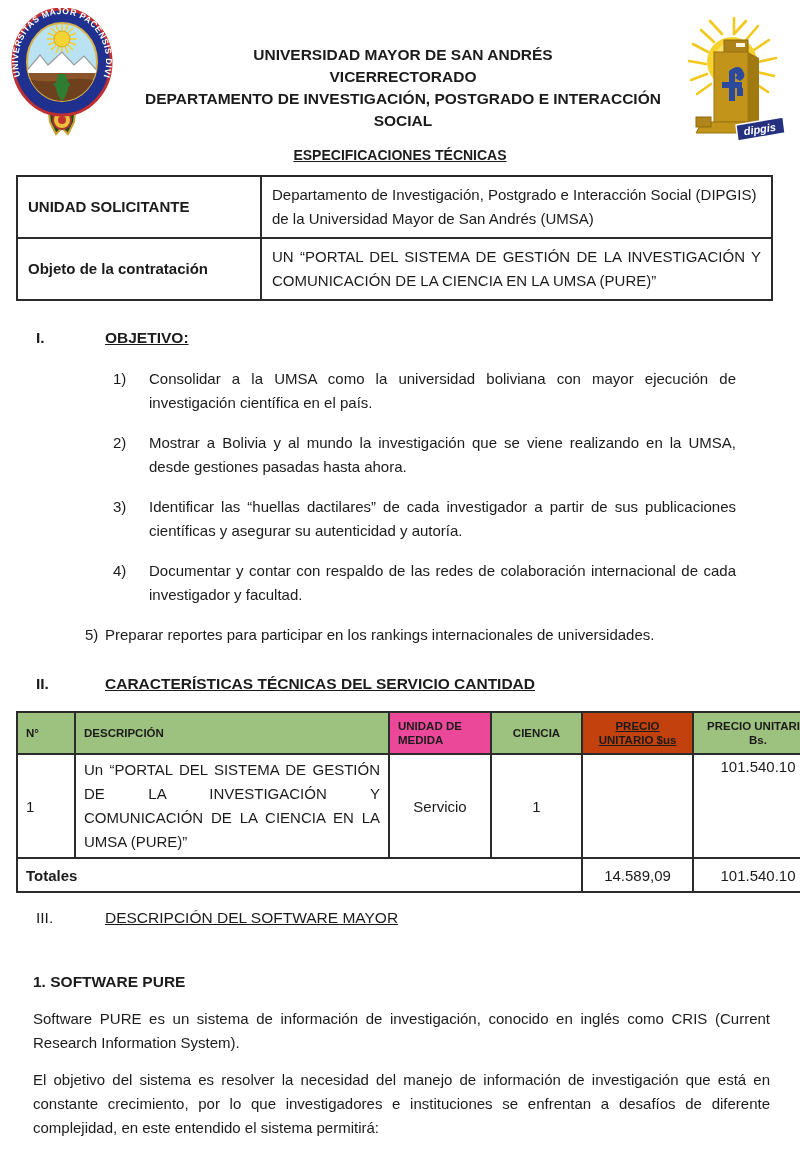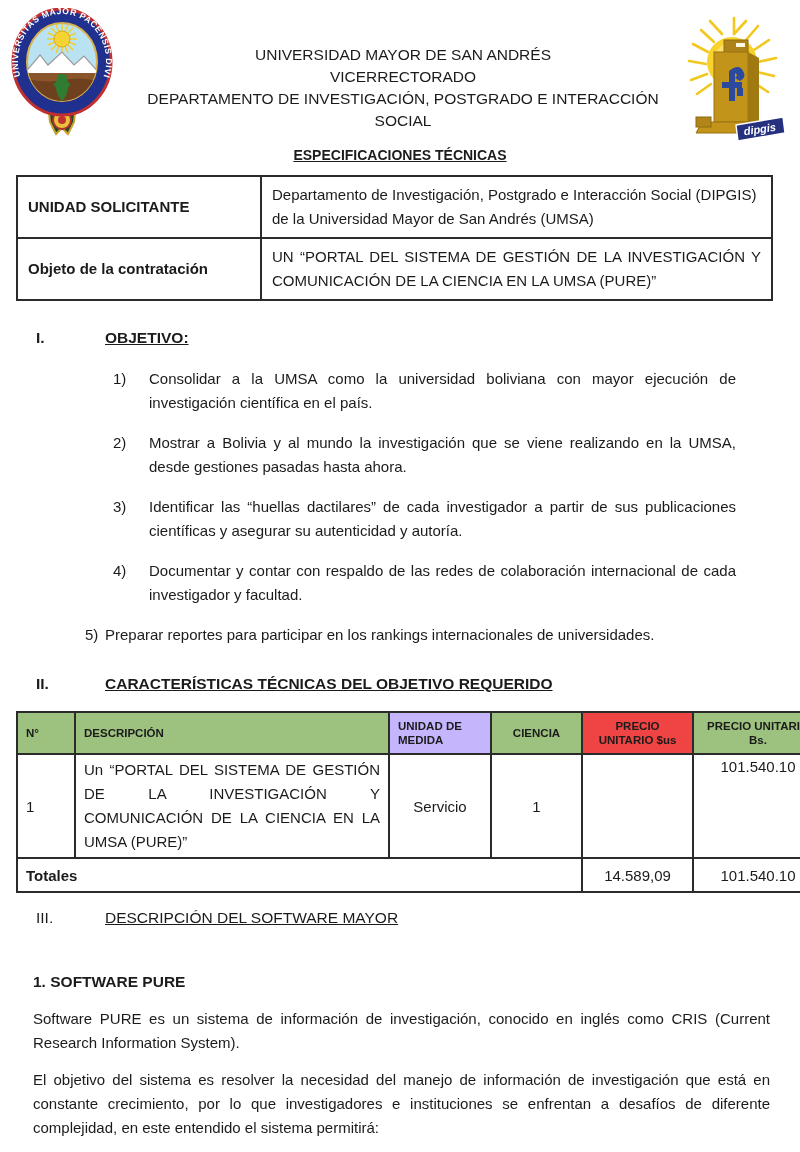--- a/index.html
+++ b/index.html
@@ -5,21 +5,21 @@
   html,body{margin:0;padding:0;}
   body{
     width:800px;height:1152px;overflow:hidden;background:#ffffff;
     font-family:"Liberation Sans", sans-serif;color:#1b1b1b;font-size:15px;
   }
   .page{position:relative;padding-top:8px;}
 
   
   .header{display:flex;align-items:flex-start;padding:0 4px;}
   .logo-left{width:112px;flex:none;padding-left:6px;}
-  .header-text{flex:1;text-align:center;font-weight:normal;padding-top:36px;font-size:15.5px;line-height:22px;}
+  .header-text{flex:1;text-align:center;font-weight:bold;padding-top:36px;font-size:15.5px;line-height:22px;}
   .logo-right{width:112px;flex:none;padding-top:6px;}
   .doc-title{text-align:center;font-weight:bold;font-size:14px;margin-top:2px;}
   .doc-title span{text-decoration:underline;}
 
   
   table{border-collapse:collapse;}
   .info-table{margin:12px 0 0 16px;width:757px;table-layout:fixed;}
   .info-table td{border:2px solid #2b2b2b;padding:6px 10px;vertical-align:middle;line-height:24px;}
   .info-label{width:222px;font-weight:bold;}
   .info-row-1{height:62px;}
@@ -203,31 +203,31 @@
       <span class="obj-text">Documentar y contar con respaldo de las redes de colaboración internacional de cada investigador y facultad.</span>
     </div>
     <div class="obj-item compact">
       <span class="obj-num">5)</span>
       <span class="obj-text">Preparar reportes para participar en los rankings internacionales de universidades.</span>
     </div>
   </div>
 
   <div class="sec-head">
     <span class="sec-num">II.</span>
-    <span class="sec-title">CARACTERÍSTICAS TÉCNICAS DEL OBJETIVO REQUERIDO</span>
+    <span class="sec-title">CARACTERÍSTICAS TÉCNICAS DEL SERVICIO CANTIDAD</span>
   </div>
 
   <table class="spec-table">
     <tbody>
         <tr>
       <th class="col-n hdr" style="background: rgb(157, 193, 126);">N°</th>
       <th class="col-desc hdr" style="background: rgb(157, 193, 126);">DESCRIPCIÓN</th>
-      <th class="col-unidad hdr" style="background: #c4b5fd;">UNIDAD DE MEDIDA</th>
+      <th class="col-unidad hdr" style="background: #ec4899;">UNIDAD DE MEDIDA</th>
       <th class="col-cant hdr center" style="background: rgb(157, 193, 126);">CIENCIA</th>
-      <th class="col-pus hdr center" style="background: #ef4444;">PRECIO UNITARIO $us</th>
+      <th class="col-pus hdr center" style="background: #c2410c; text-decoration: underline;">PRECIO UNITARIO $us</th>
       <th class="col-pbs hdr center" style="background: rgb(157, 193, 126);">PRECIO UNITARIO Bs.</th>
     </tr>
     <tr class="spec-row">
       <td class="cell-n">1</td>
       <td class="cell-desc">Un “PORTAL DEL SISTEMA DE GESTIÓN DE LA INVESTIGACIÓN Y COMUNICACIÓN DE LA CIENCIA EN LA UMSA (PURE)”</td>
       <td class="cell-center">Servicio</td>
       <td class="cell-center">1</td>
       <td class="cell-top-center"></td>
       <td class="cell-top-center">101.540.10</td>
     </tr>

